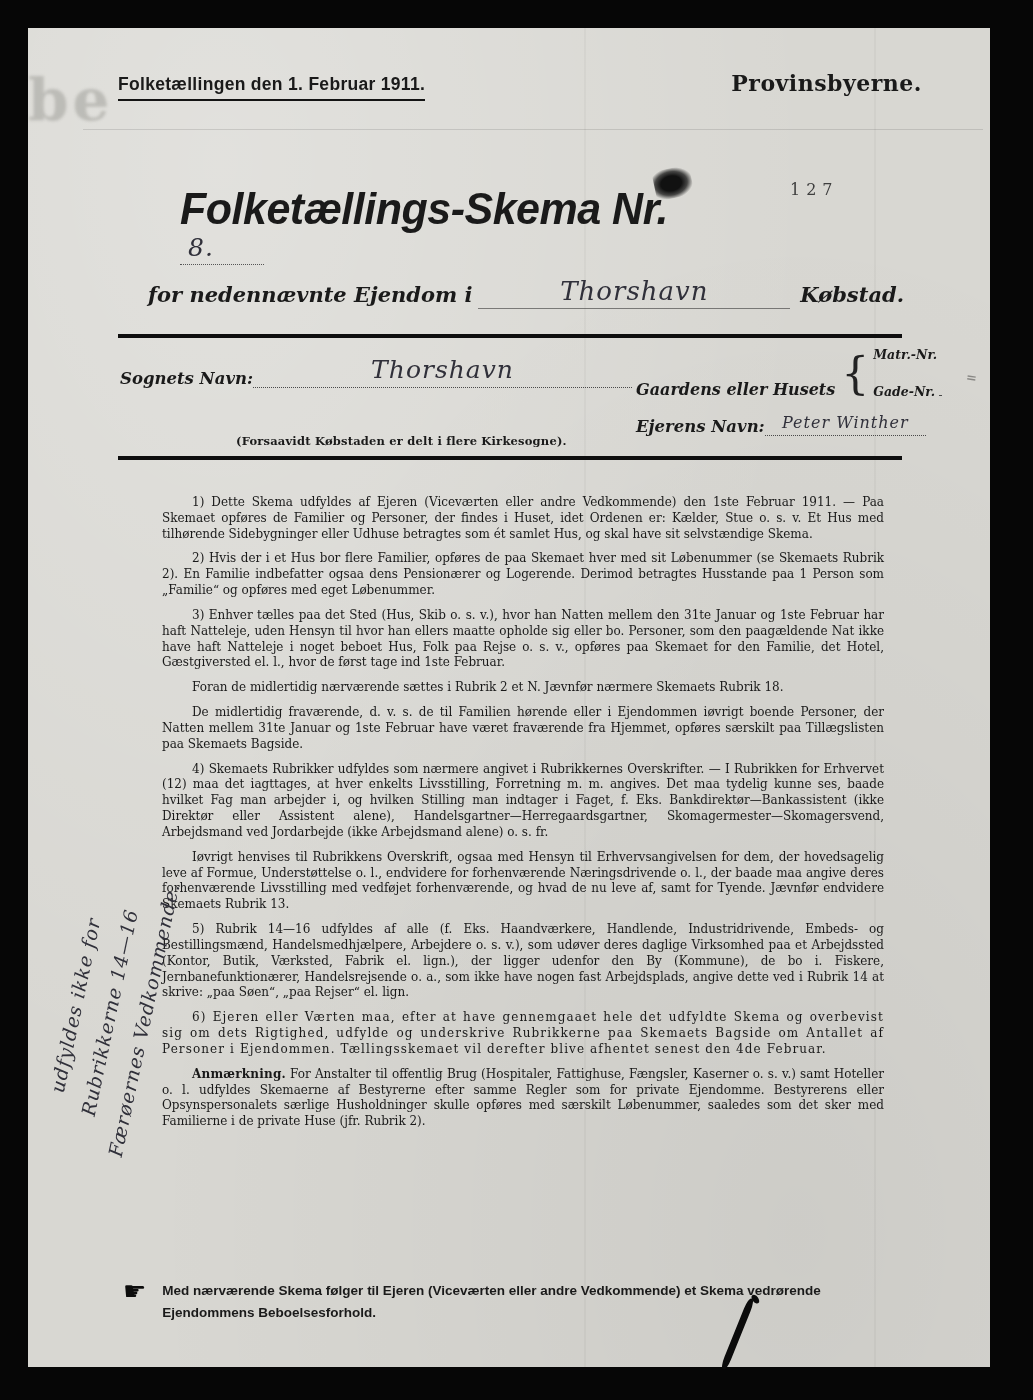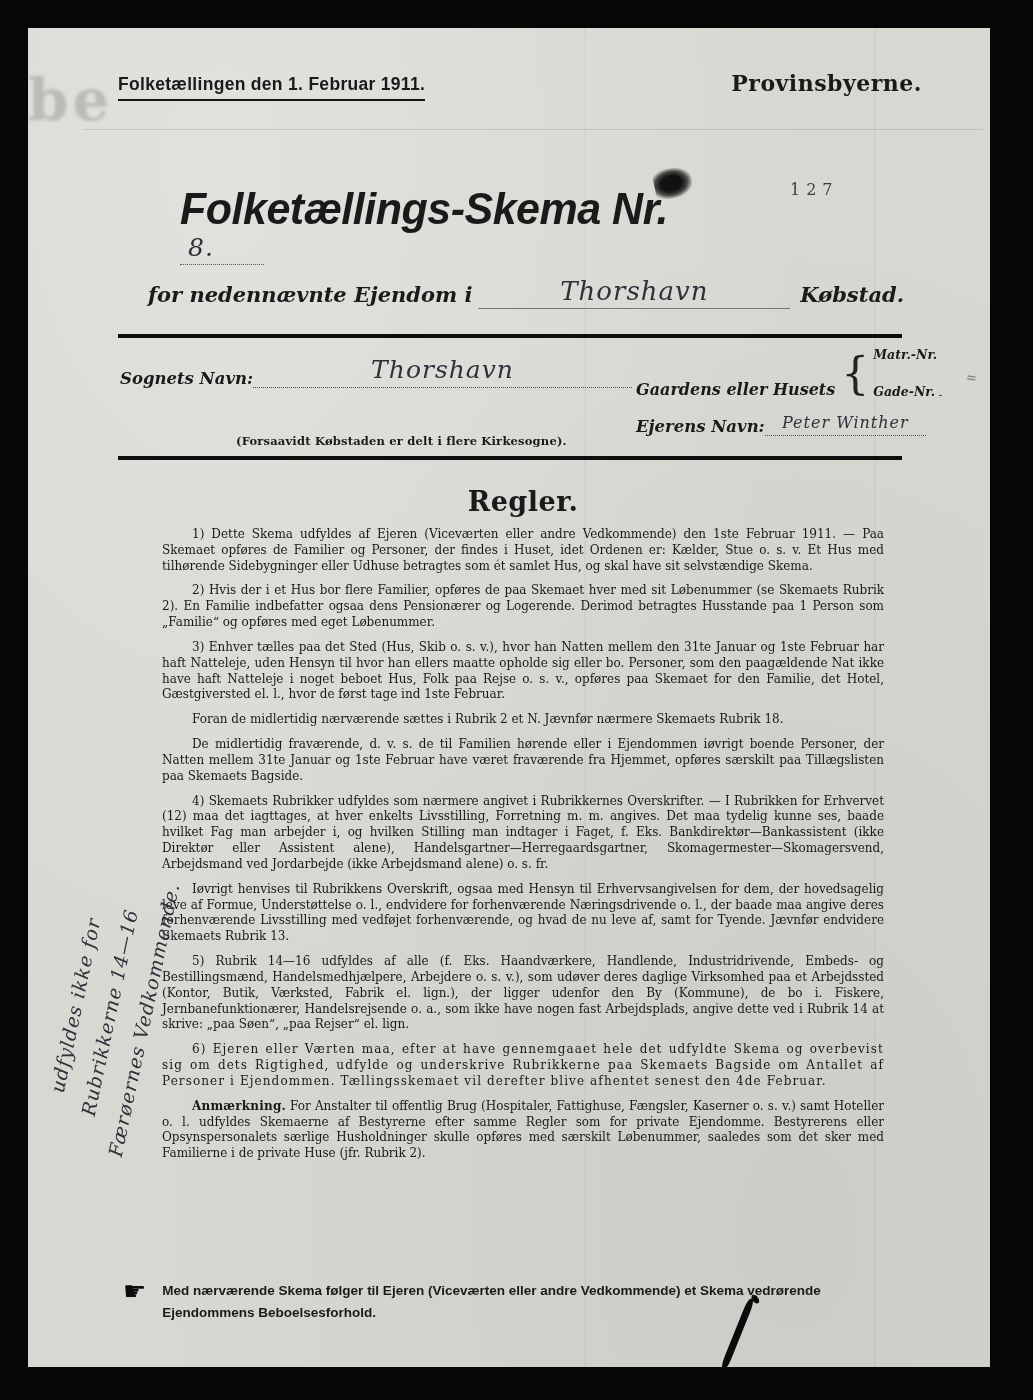--- a/index.html
+++ b/index.html
@@ -143,21 +143,20 @@
 
 
   <div class="abs f-row ejer-row">
     <span class="f-label">Ejerens Navn:</span>
     <span class="f-fill"><span class="hand">Peter Winther</span></span>
   </div>
 
   <div class="abs rule-bar" style="top:428px;"></div>
 
   <div class="abs rules">
-    <h2 class="rules-heading">Regler.</h2>
     <div>
         <p class="rule-para">1) Dette Skema udfyldes af Ejeren (Viceværten eller andre Vedkommende) den 1ste Februar 1911. — Paa Skemaet opføres de Familier og Personer, der findes i Huset, idet Ordenen er: Kælder, Stue o. s. v.  Et Hus med tilhørende Sidebygninger eller Udhuse betragtes som ét samlet Hus, og skal have sit selvstændige Skema.</p>
         <p class="rule-para">2) Hvis der i et Hus bor flere Familier, opføres de paa Skemaet hver med sit Løbenummer (se Skemaets Rubrik 2).  En Familie indbefatter ogsaa dens Pensionærer og Logerende.  Derimod betragtes Husstande paa 1 Person som „Familie“ og opføres med eget Løbenummer.</p>
         <p class="rule-para">3) Enhver tælles paa det Sted (Hus, Skib o. s. v.), hvor han Natten mellem den 31te Januar og 1ste Februar har haft Natteleje, uden Hensyn til hvor han ellers maatte opholde sig eller bo.  Personer, som den paagældende Nat ikke have haft Natteleje i noget beboet Hus, Folk paa Rejse o. s. v., opføres paa Skemaet for den Familie, det Hotel, Gæstgiversted el. l., hvor de først tage ind 1ste Februar.</p>
         <p class="rule-para">Foran de midlertidig nærværende sættes i Rubrik 2 et N.  Jævnfør nærmere Skemaets Rubrik 18.</p>
         <p class="rule-para">De midlertidig fraværende, d. v. s. de til Familien hørende eller i Ejendommen iøvrigt boende Personer, der Natten mellem 31te Januar og 1ste Februar have været fraværende fra Hjemmet, opføres særskilt paa Tillægslisten paa Skemaets Bagside.</p>
         <p class="rule-para">4) Skemaets Rubrikker udfyldes som nærmere angivet i Rubrikkernes Overskrifter. — I Rubrikken for Erhvervet (12) maa det iagttages, at hver enkelts Livsstilling, Forretning m. m. angives.  Det maa tydelig kunne ses, baade hvilket Fag man arbejder i, og hvilken Stilling man indtager i Faget, f. Eks. Bankdirektør—Bankassistent (ikke Direktør eller Assistent alene), Handelsgartner—Herregaardsgartner, Skomagermester—Skomagersvend, Arbejdsmand ved Jordarbejde (ikke Arbejdsmand alene) o. s. fr.</p>
         <p class="rule-para">Iøvrigt henvises til Rubrikkens Overskrift, ogsaa med Hensyn til Erhvervsangivelsen for dem, der hovedsagelig leve af Formue, Understøttelse o. l., endvidere for forhenværende Næringsdrivende o. l., der baade maa angive deres forhenværende Livsstilling med vedføjet forhenværende, og hvad de nu leve af, samt for Tyende.  Jævnfør endvidere Skemaets Rubrik 13.</p>
         <p class="rule-para">5) Rubrik 14—16 udfyldes af alle (f. Eks. Haandværkere, Handlende, Industridrivende, Embeds- og Bestillingsmænd, Handelsmedhjælpere, Arbejdere o. s. v.), som udøver deres daglige Virksomhed paa et Arbejdssted (Kontor, Butik, Værksted, Fabrik el. lign.), der ligger udenfor den By (Kommune), de bo i.  Fiskere, Jernbanefunktionærer, Handelsrejsende o. a., som ikke have nogen fast Arbejdsplads, angive dette ved i Rubrik 14 at skrive: „paa Søen“, „paa Rejser“ el. lign.</p>
         <p class="rule-para spread">6) Ejeren eller Værten maa, efter at have gennemgaaet hele det udfyldte Skema og overbevist sig om dets Rigtighed, udfylde og underskrive Rubrikkerne paa Skemaets Bagside om Antallet af Personer i Ejendommen.  Tællingsskemaet vil derefter blive afhentet senest den 4de Februar.</p>

